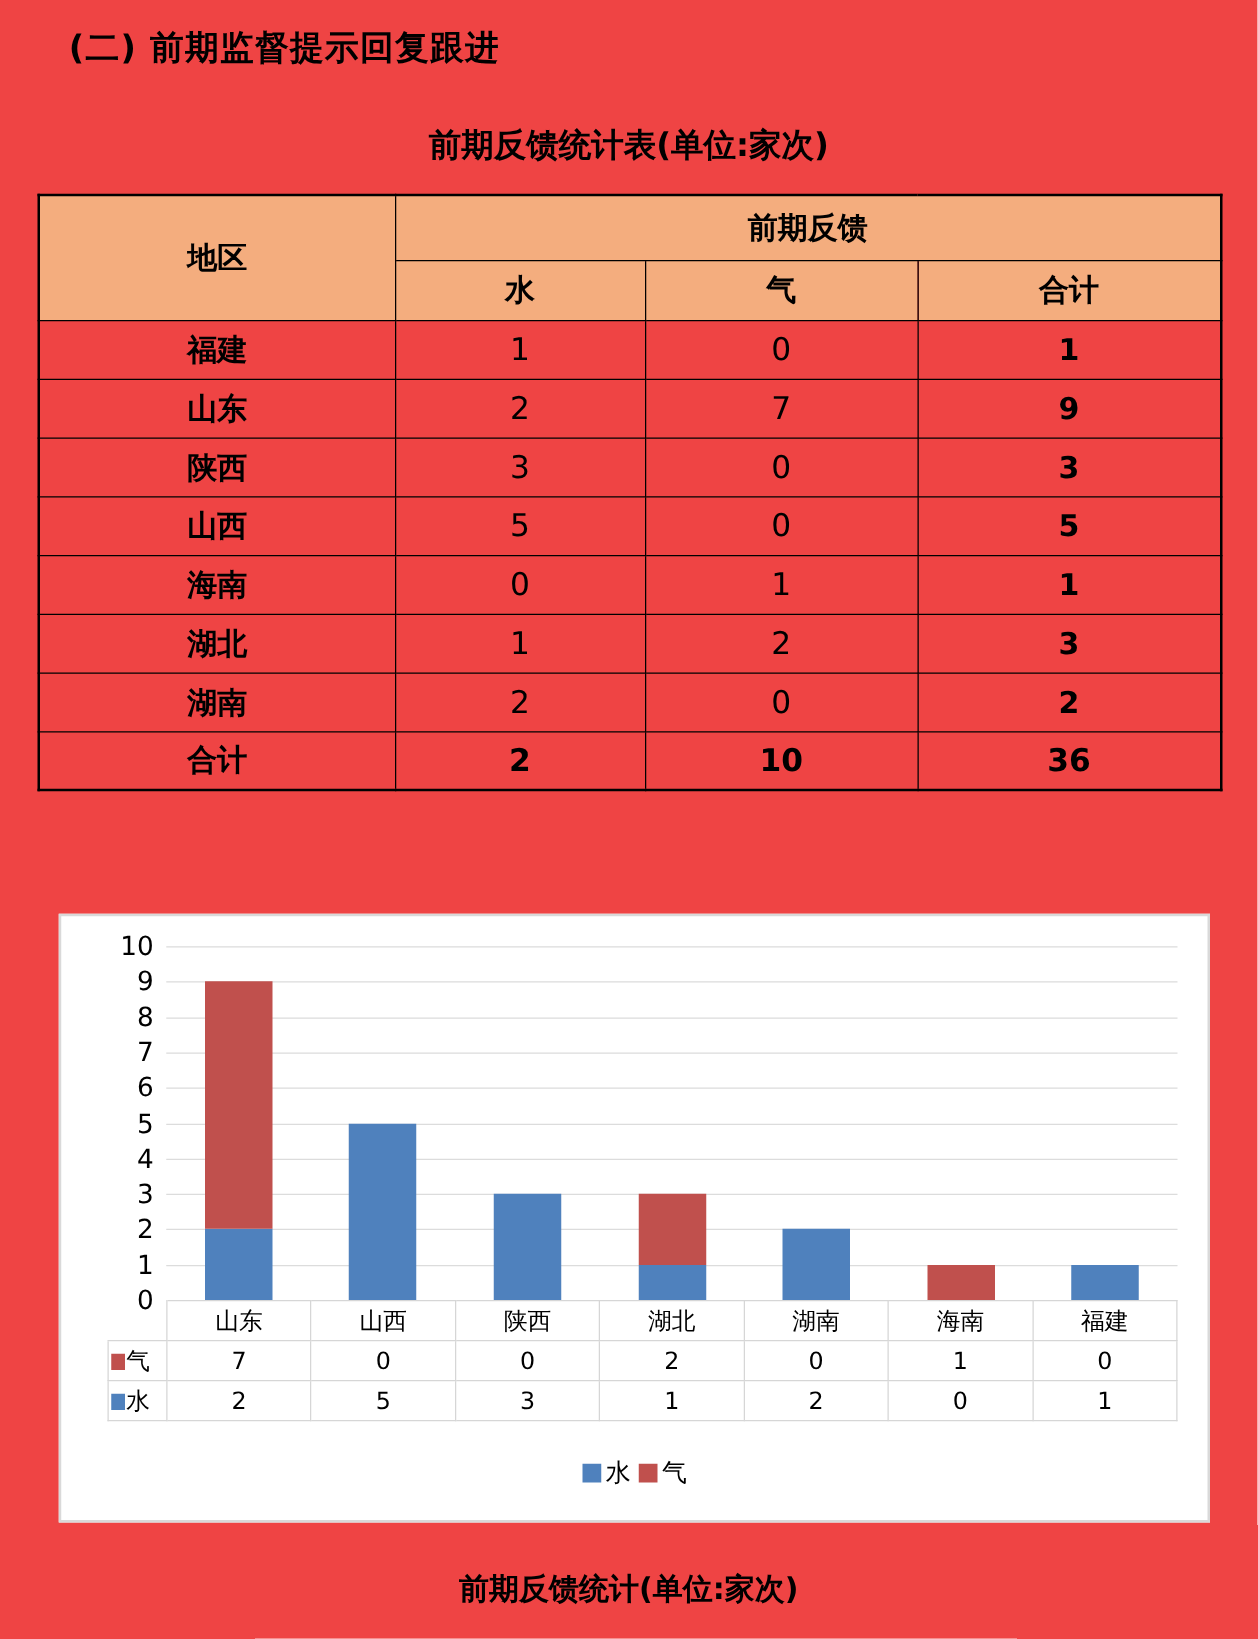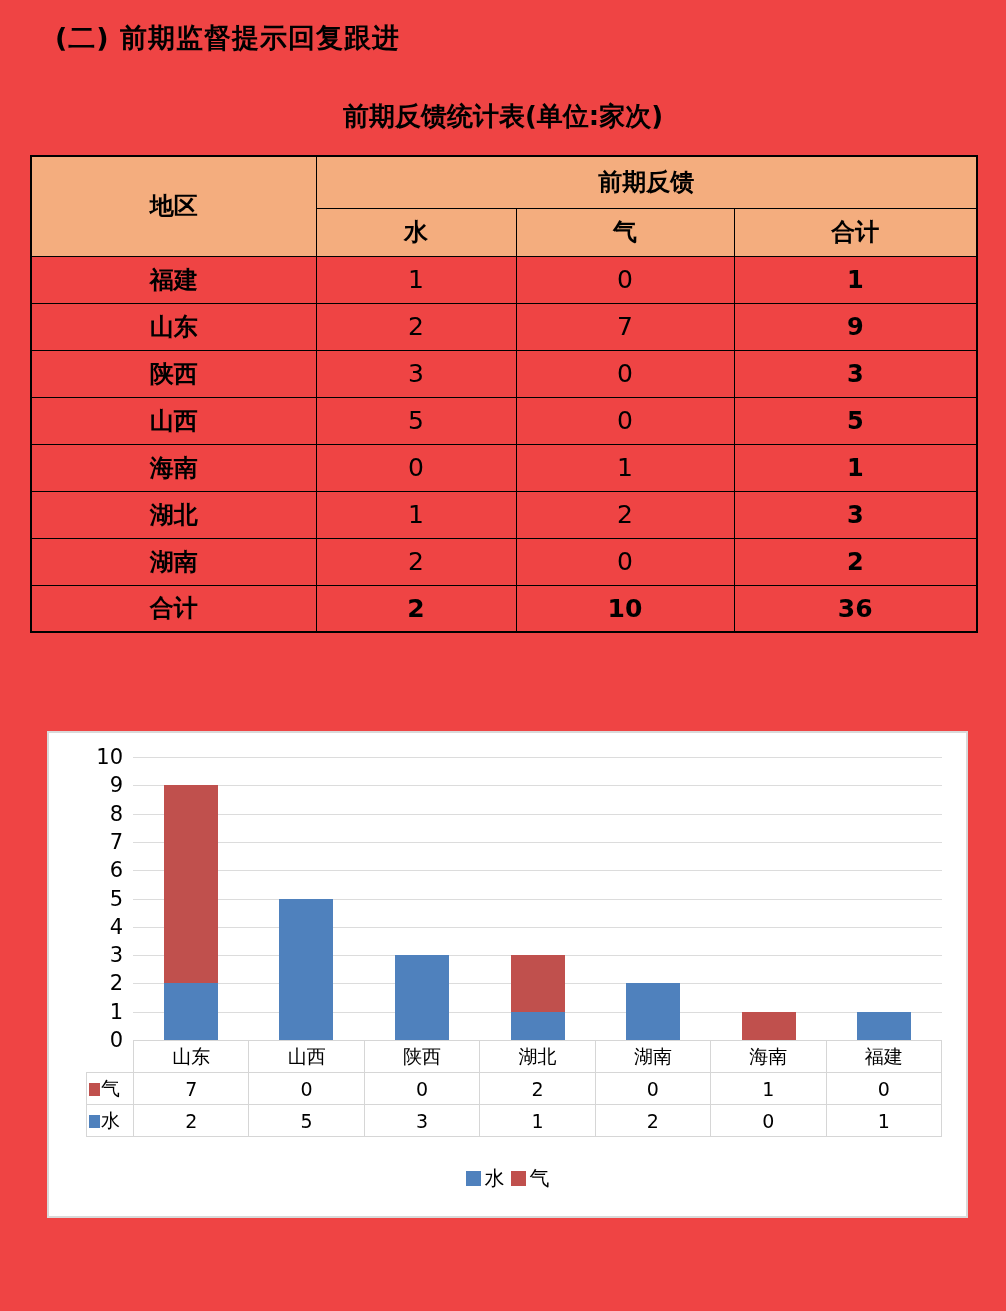--- a/index.html
+++ b/index.html
@@ -228,14 +228,15 @@
           <span class="legend-swatch" style="background: rgb(79, 129, 189);"></span>
           <span>水</span>
         </div>
         <div class="legend-item">
           <span class="legend-swatch" style="background: rgb(192, 80, 77);"></span>
           <span>气</span>
         </div>
       </div>
     </div>
 
+  <div class="chart-caption">前期反馈统计(单位:家次)</div>
 
 </div>
 
 </body></html>

